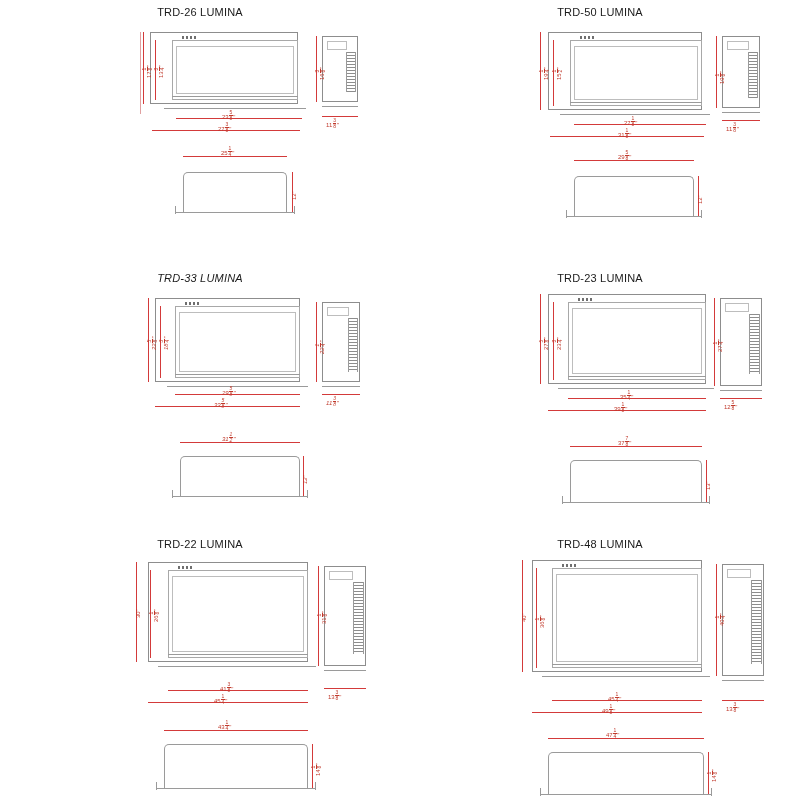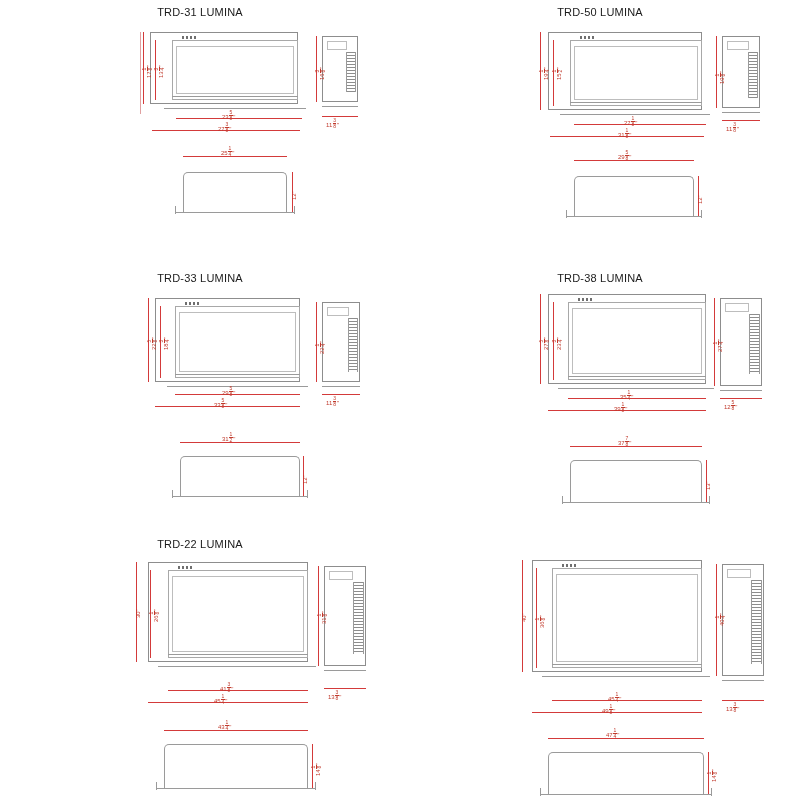--- a/index.html
+++ b/index.html
@@ -126,21 +126,21 @@
     border-radius: 5px 5px 0 0;
     background: #fff;
   }
 </style>
 </head>
 <body>
 
 <div id="sheet">
 
   <div class="panel" style="left:0px; top:0px;">
-    <div class="panel-title">TRD-31 LUMINA</div>
+    <div class="panel-title">TRD-26 LUMINA</div>
 
     <div class="fig" style="left:150px; top:32px; width:155px; height:80px;">
       <div class="box" style="left:0; top:0; width:148px; height:72px;"></div>
       <div class="box inner" style="left:22px; top:8px; width:126px; height:60px;"></div>
       <div class="box light" style="left:26px; top:14px; width:118px; height:48px;"></div>
       <div class="ctrl-dots" style="left:32px; top:4px;">
           <i></i>
           <i></i>
           <i></i>
           <i></i>
@@ -251,21 +251,21 @@
       <div class="vline" style="left:135px; top:44px; height:8px;"></div>
     </div>
     <div class="dim-h" style="left:174px; top:160px; width:120px;"></div>
     <div class="dim-label" style="left:218px; top:150px;">
       29<span class="frac"><span class="num">5</span><span class="den">8</span></span>"
     </div>
     <div class="dim-v" style="left:298px; top:176px; height:40px;"></div>
     <div class="dim-label vert" style="left:297px; top:204px;">12"</div>
   </div>
 
-  <div class="panel" style="left:0px; top:266px;">
+  <div class="panel" style="left:0px; top:266px;font-style:italic;">
     <div class="panel-title">TRD-33 LUMINA</div>
 
     <div class="fig" style="left:155px; top:32px; width:150px; height:90px;">
       <div class="box" style="left:0; top:0; width:145px; height:84px;"></div>
       <div class="box inner" style="left:20px; top:8px; width:125px; height:72px;"></div>
       <div class="box light" style="left:24px; top:14px; width:117px; height:60px;"></div>
       <div class="ctrl-dots" style="left:30px; top:4px;">
           <i></i>
           <i></i>
           <i></i>
@@ -314,21 +314,21 @@
     </div>
     <div class="dim-h" style="left:180px; top:176px; width:120px;"></div>
     <div class="dim-label" style="left:222px; top:166px;">
       31<span class="frac"><span class="num">1</span><span class="den">2</span></span>"
     </div>
     <div class="dim-v" style="left:303px; top:190px; height:40px;"></div>
     <div class="dim-label vert" style="left:302px; top:218px;">12"</div>
   </div>
 
   <div class="panel" style="left:400px; top:266px;">
-    <div class="panel-title">TRD-38 LUMINA</div>
+    <div class="panel-title">TRD-23 LUMINA</div>
 
     <div class="fig" style="left:148px; top:28px; width:164px; height:96px;">
       <div class="box" style="left:0; top:0; width:158px; height:90px;"></div>
       <div class="box inner" style="left:20px; top:8px; width:138px; height:78px;"></div>
       <div class="box light" style="left:24px; top:14px; width:130px; height:66px;"></div>
       <div class="ctrl-dots" style="left:30px; top:4px;">
           <i></i>
           <i></i>
           <i></i>
           <i></i>
@@ -438,20 +438,21 @@
     <div class="dim-label" style="left:218px; top:188px;">
       43<span class="frac"><span class="num">1</span><span class="den">4</span></span>"
     </div>
     <div class="dim-v" style="left:312px; top:212px; height:44px;"></div>
     <div class="dim-label vert" style="left:311px; top:244px;">
       14<span class="frac"><span class="num">1</span><span class="den">8</span></span>"
     </div>
   </div>
 
   <div class="panel" style="left:400px; top:532px; height:268px;">
+    <div class="panel-title">TRD-48 LUMINA</div>
 
     <div class="fig" style="left:132px; top:28px; width:176px; height:118px;">
       <div class="box" style="left:0; top:0; width:170px; height:112px;"></div>
       <div class="box inner" style="left:20px; top:8px; width:150px; height:100px;"></div>
       <div class="box light" style="left:24px; top:14px; width:142px; height:88px;"></div>
       <div class="ctrl-dots" style="left:30px; top:4px;">
           <i></i>
           <i></i>
           <i></i>
           <i></i>

